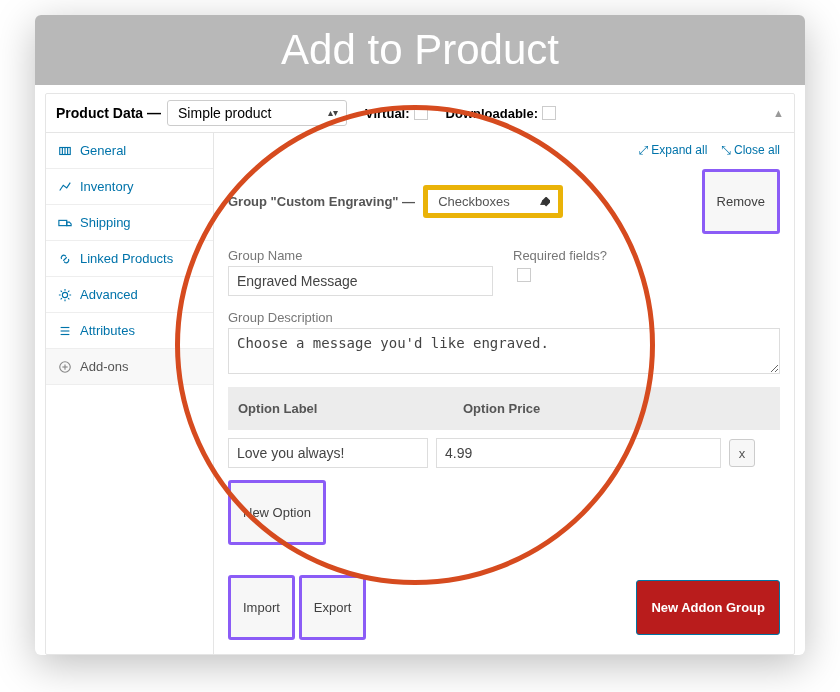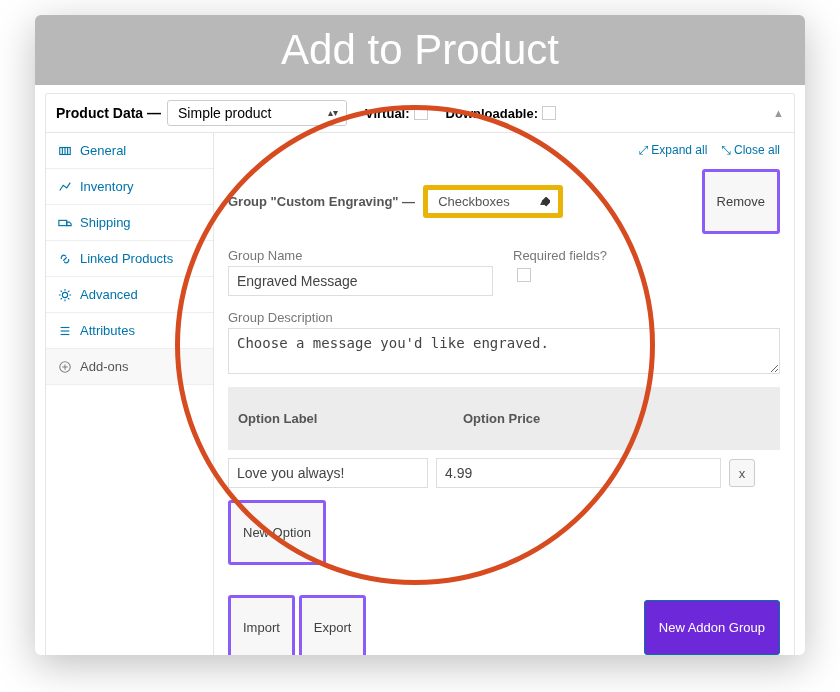--- a/index.html
+++ b/index.html
@@ -30,29 +30,29 @@
 .grouprow { display: flex; align-items: center; gap: 8px; margin-bottom: 14px; }
 .grouprow .gt { font-weight: bold; }
 .gselect { position: relative; padding: 4px 30px 4px 10px; border: 5px solid #eab308; border-radius: 3px; background: #fff; min-width: 140px; }
 .btn { border: 3px solid #8b5cf6; background: #f7f7f7; padding: 22px 12px; border-radius: 3px; font-size: 13px; cursor: pointer; color: #404040; }
 .formlabel { font-size: 13px; color: #777; margin-bottom: 3px; display: block; }
 .row2 { display: flex; gap: 20px; margin-bottom: 14px; }
 .row2 .col1 { flex: 0 0 265px; }
 .row2 .col2 { flex: 0 0 140px; }
 .tinput { width: 100%; border: 1px solid #ddd; padding: 6px 8px; font-size: 14px; background: #fff; color: #444; }
 .tarea { width: 100%; border: 1px solid #ddd; padding: 6px 8px; font-size: 14px; background: #fff; color: #444; height: 46px; resize: both; }
-.opthead { background: #ececec; display: flex; padding: 24px 10px; font-weight: bold; font-size: 13px; margin-top: 6px; }
+.opthead { background: #ececec; display: flex; padding: 14px 10px; font-weight: bold; font-size: 13px; margin-top: 6px; }
 .opthead .c1 { flex: 0 0 225px; }
 .optrow { display: flex; gap: 8px; align-items: center; margin-top: 8px; }
 .optrow .oin { flex: 0 0 200px; }
 .optrow .oin2 { flex: 0 0 285px; }
 .xbtn { border: 1px solid #ccc; background: #f7f7f7; width: 26px; height: 28px; border-radius: 3px; font-size: 13px; cursor: pointer; color: #555; }
 .newopt { margin-top: 12px; }
 .ftrow { display: flex; align-items: center; margin-top: 30px; gap: 4px; }
-.primarybtn { margin-left: auto; background: #6d28d9; border: 1px solid #0074a2; color: #fff; padding: 19px 14px; border-radius: 3px; font-size: 13px; cursor: pointer; }
+.primarybtn { margin-left: auto; background: #b91c1c; border: 1px solid #0074a2; color: #fff; padding: 19px 14px; border-radius: 3px; font-size: 13px; cursor: pointer; font-weight: bold; }
 .exclrow { display: flex; align-items: center; gap: 10px; margin-top: 20px; font-size: 13px; }
 .exclrow .et { font-style: italic; color: #555; }
 .ecbox { width: 16px; height: 16px; border: 1px solid #e7a33a; display: inline-block; background: #fff; }
 .circle { position: absolute; width: 480px; height: 480px; border: 5px solid #d64b1f; border-radius: 50%; left: 140px; top: 90px; pointer-events: none; z-index: 50; }
 </style>
 </head>
 <body>
 
 <div class="frame">
   <div class="bannerbar">

